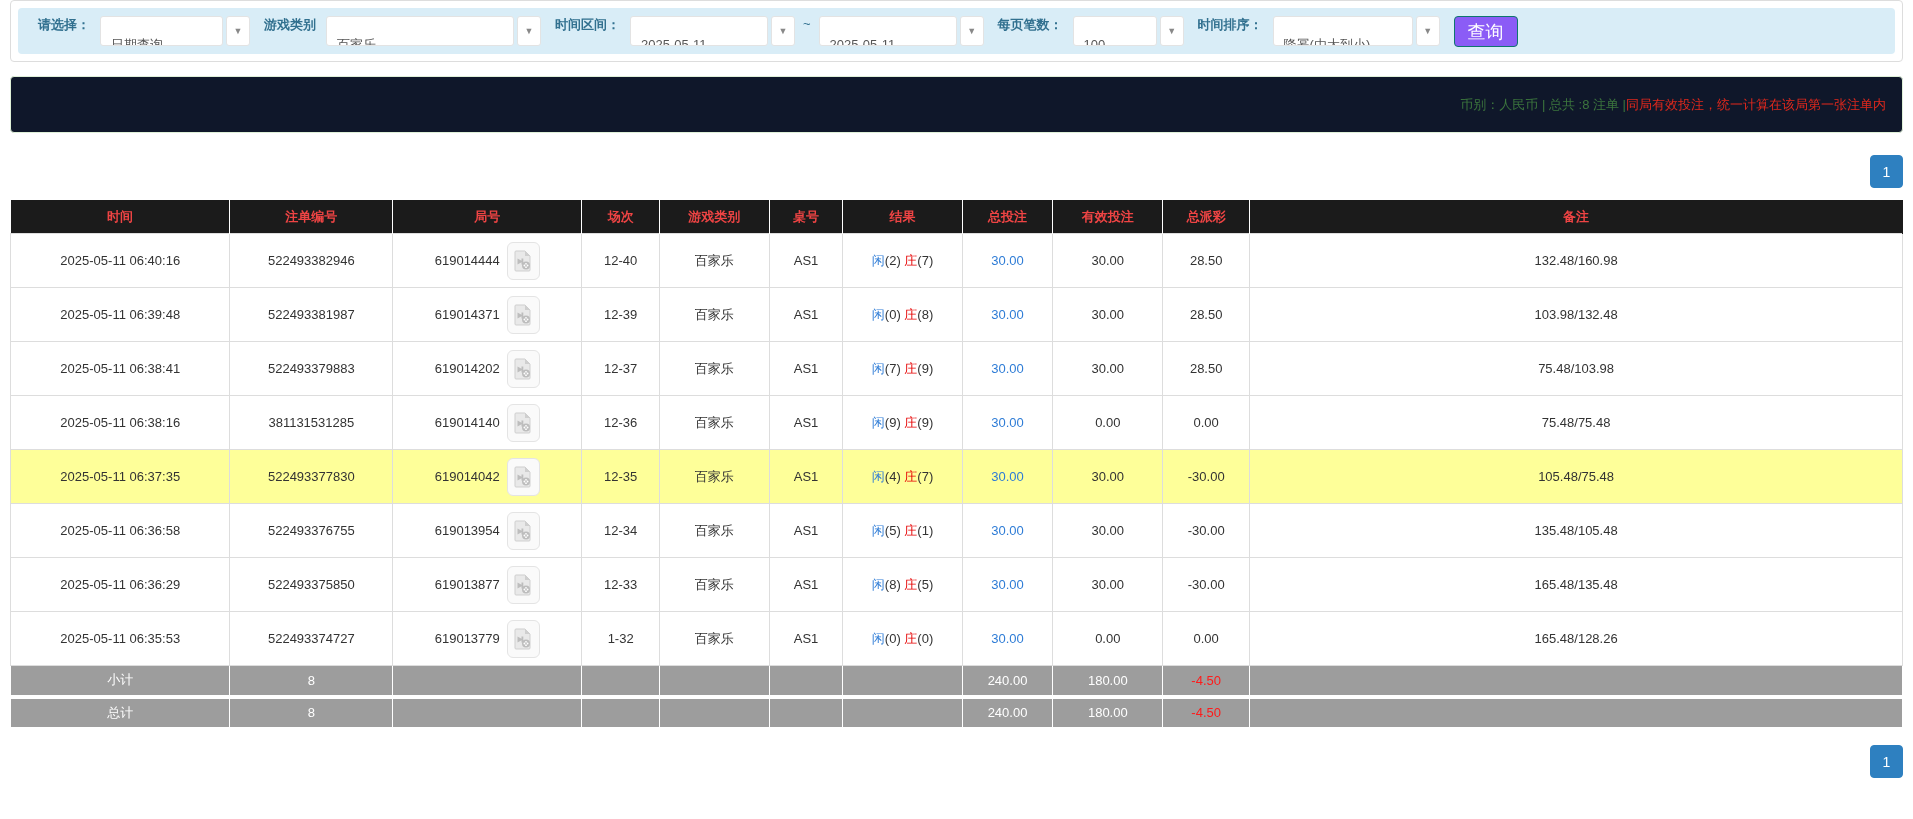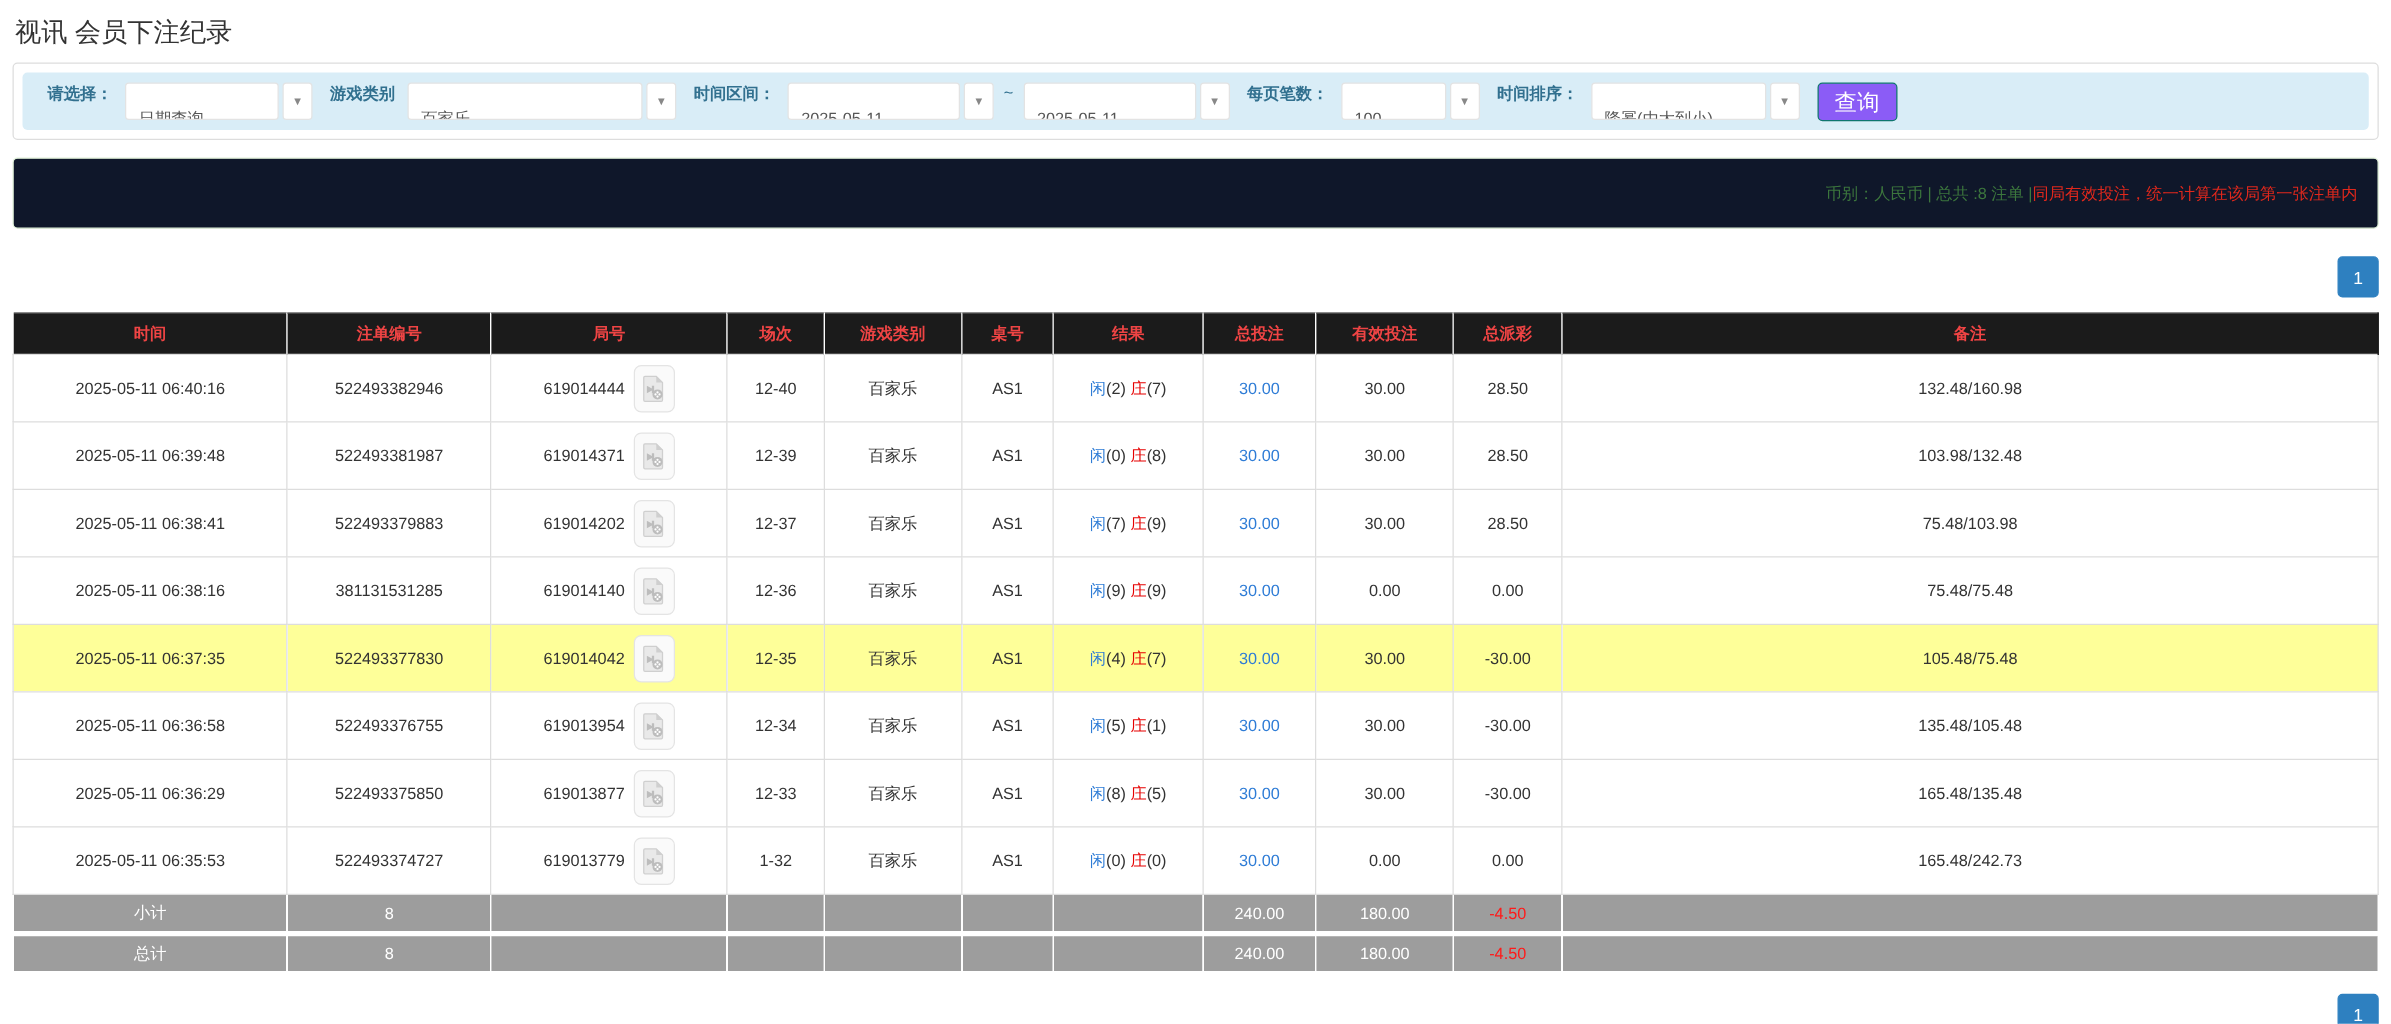--- a/index.html
+++ b/index.html
@@ -57,21 +57,20 @@
   tr.footer-row.total-row td { border-top:4px solid #fff; }
   tr.footer-row td.neg { color:#ff1a1a; }
 
   .bottom-pagination { margin-top:17px; text-align:right; }
 </style>
 </head>
 <body>
 
 <div class="page">
 
-  <h1 class="page-title">视讯 会员下注纪录</h1>
 
   <div class="filter-panel">
     <div class="filter-bar">
 
       <span class="flabel" style="margin-left:10px">请选择：</span>
       <span class="combo">
         <span class="combo-box" style="width:123px">日期查询</span>
         <span class="combo-arrow">▼</span>
       </span>
 
@@ -354,21 +353,21 @@
                 </svg>
               </button>
             </span></td>
           <td>1-32</td>
           <td>百家乐</td>
           <td>AS1</td>
           <td><span class="blue">闲</span><span>(0) </span><span class="red">庄</span><span>(0)</span></td>
           <td><a class="link">30.00</a></td>
           <td>0.00</td>
           <td>0.00</td>
-          <td>165.48/242.73</td>
+          <td>165.48/128.26</td>
         </tr>
         <tr class="footer-row">
           <td>小计</td>
           <td>8</td>
           <td></td>
           <td></td>
           <td></td>
           <td></td>
           <td></td>
           <td>240.00</td>

